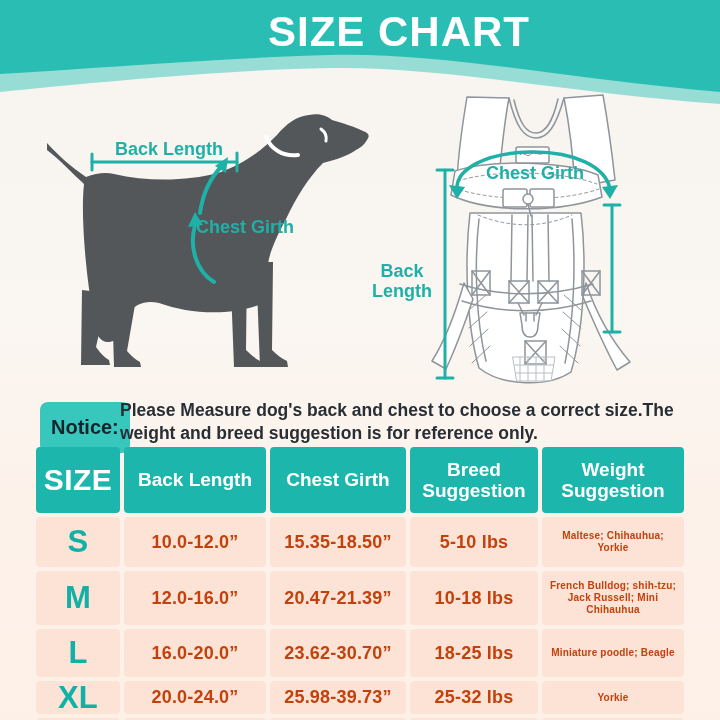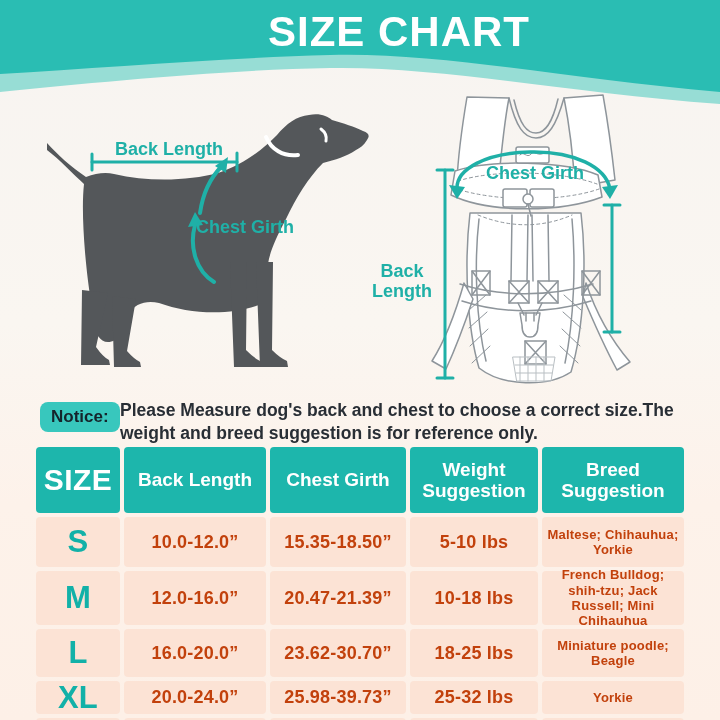--- a/index.html
+++ b/index.html
@@ -23,21 +23,21 @@
   .lbl-dog-back{left:113px;top:140px;width:112px;}
   .lbl-dog-girth{left:196px;top:218px;width:98px;}
   .lbl-pack-girth{left:472px;top:164px;width:126px;}
   .lbl-pack-back{left:354px;top:262px;width:96px;}
   .fig{position:absolute;}
   .fig-dog{left:20px;top:100px;}
   .fig-pack{left:360px;top:85px;}
   
   .notice-chip{
     position:absolute;left:40px;top:402px;background:#38c7bd;color:#15242b;
-    font-size:17px;font-weight:800;padding:5px 11px;border-radius:8px;
+    font-size:20px;font-weight:800;padding:14px 11px;border-radius:8px;
   }
   .notice-text{
     position:absolute;left:120px;top:399px;width:566px;
     font-size:17.5px;font-weight:600;color:#282e35;line-height:1.32;
   }
   
   .size-table{
     position:absolute;left:36px;top:447px;width:648px;
     display:grid;grid-template-columns:84px 142px 136px 128px 142px;
     grid-template-rows:66px 50px 54px 48px 33px 8px;
@@ -48,21 +48,21 @@
     display:flex;align-items:center;justify-content:center;text-align:center;
     font-size:19px;font-weight:700;line-height:1.12;padding:8px 4px;
   }
   .th-size{font-size:30px;font-weight:800;letter-spacing:0.5px;}
   .td{
     background:#fce3d5;color:#c2410c;border-radius:4px;
     display:flex;align-items:center;justify-content:center;text-align:center;
     font-size:18px;font-weight:700;letter-spacing:0.2px;padding:0 4px;
   }
   .td-size{font-size:31px;font-weight:800;color:#12b1a8;}
-  .td-breed{font-size:13px;line-height:1.18;padding:0 4px;}
+  .td-breed{font-size:10px;line-height:1.18;padding:0 4px;}
   .td-sliver{border-radius:4px 4px 0 0;}
 </style>
 </head>
 <body>
 
 <div class="canvas">
 
   <svg class="banner" viewBox="0 0 720 115" aria-hidden="true">
     <path fill="#97ddd5" d="M0,0 H720 V104 C560,92 440,66 330,68 C220,70 100,82 0,92 Z"></path>
     <path fill="#2abdb3" d="M0,0 H720 V92 C560,78 440,52 330,55 C220,58 100,68 0,74 Z"></path>
@@ -195,22 +195,22 @@
   <div class="anno lbl-pack-girth">Chest Girth</div>
   <div class="anno lbl-pack-back">Back Length</div>
 
   <div class="notice-chip">Notice:</div>
   <div class="notice-text">Please Measure dog's back and chest to choose a correct size.The weight and breed suggestion is for reference only.</div>
 
   <div class="size-table">
     <div class="th th-size">SIZE</div>
     <div class="th">Back Length</div>
     <div class="th">Chest Girth</div>
+    <div class="th">Breed Suggestion</div>
     <div class="th">Weight Suggestion</div>
-    <div class="th">Breed Suggestion</div>
 
     <div class="td td-size">S</div>
     <div class="td">10.0-12.0”</div>
     <div class="td">15.35-18.50”</div>
     <div class="td">5-10 lbs</div>
     <div class="td td-breed">Maltese; Chihauhua; Yorkie</div>
 
     <div class="td td-size">M</div>
     <div class="td">12.0-16.0”</div>
     <div class="td">20.47-21.39”</div>

